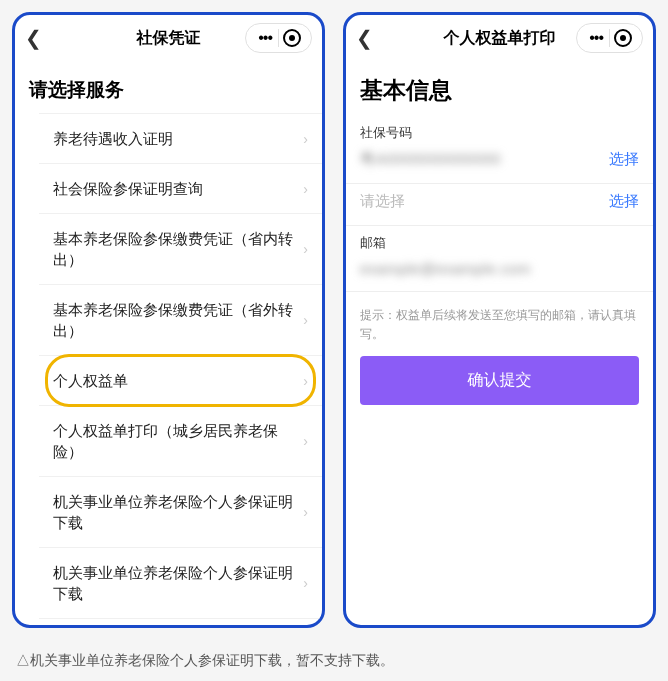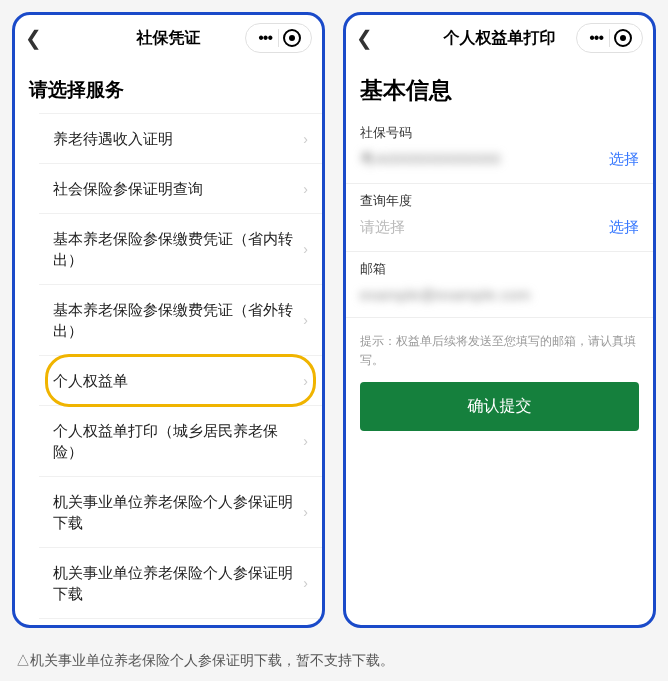--- a/index.html
+++ b/index.html
@@ -23,21 +23,21 @@
     .chevron { color: #ccc; font-size: 14px; margin-left: 6px; }
     .highlight-ring { position: absolute; border: 3px solid #f0b400; border-radius: 24px; left: 6px; right: 6px; top: -2px; bottom: -2px; pointer-events: none; }
     .form-section-title { font-size: 23px; font-weight: 700; padding: 14px 14px 10px; color:#000;}
     .form-row { padding: 8px 14px 14px; border-bottom: 1px solid #eee; position: relative; }
     .form-label { font-size: 13px; color: #333; margin-bottom: 8px; }
     .form-value { font-size: 15px; color: #333; display:flex; align-items:flex-end; justify-content:space-between;}
     .form-placeholder { color: #bbb; font-family: Liberation Mono, monospace; }
     .form-action { color: #3a7afe; font-size: 15px; cursor: pointer; }
     .blurred { filter: blur(4px); color:#888; letter-spacing:0.5px; }
     .hint { font-size: 12px; color: #999; padding: 14px 14px 12px; line-height: 1.6; }
-    .submit-btn { margin: 0 14px; background: #15803d; color: #fff; font-size: 16px; text-align: center; padding: 14px 0; border-radius: 4px; cursor: pointer; }
+    .submit-btn { margin: 0 14px; background: #8b5cf6; color: #fff; font-size: 16px; text-align: center; padding: 14px 0; border-radius: 4px; cursor: pointer; }
     .footnote { font-size: 14px; color: #555; margin-top: 24px; padding-left: 4px; }
   </style>
 </head>
 <body>
 
 <div class="phones">
 
   <div class="phone">
     <div class="navbar">
       <div class="nav-back">❮</div>
@@ -107,21 +107,20 @@
 
     <div class="form-row">
       <div class="form-label">社保号码</div>
       <div class="form-value">
         <span class="blurred">粤A0000000000000</span>
         <span class="form-action">选择</span>
       </div>
     </div>
 
     <div class="form-row">
-      <div class="form-label">查询年度</div>
       <div class="form-value">
         <span class="form-placeholder">请选择</span>
         <span class="form-action">选择</span>
       </div>
     </div>
 
     <div class="form-row">
       <div class="form-label">邮箱</div>
       <div class="form-value">
         <span class="blurred">example@example.com</span>

